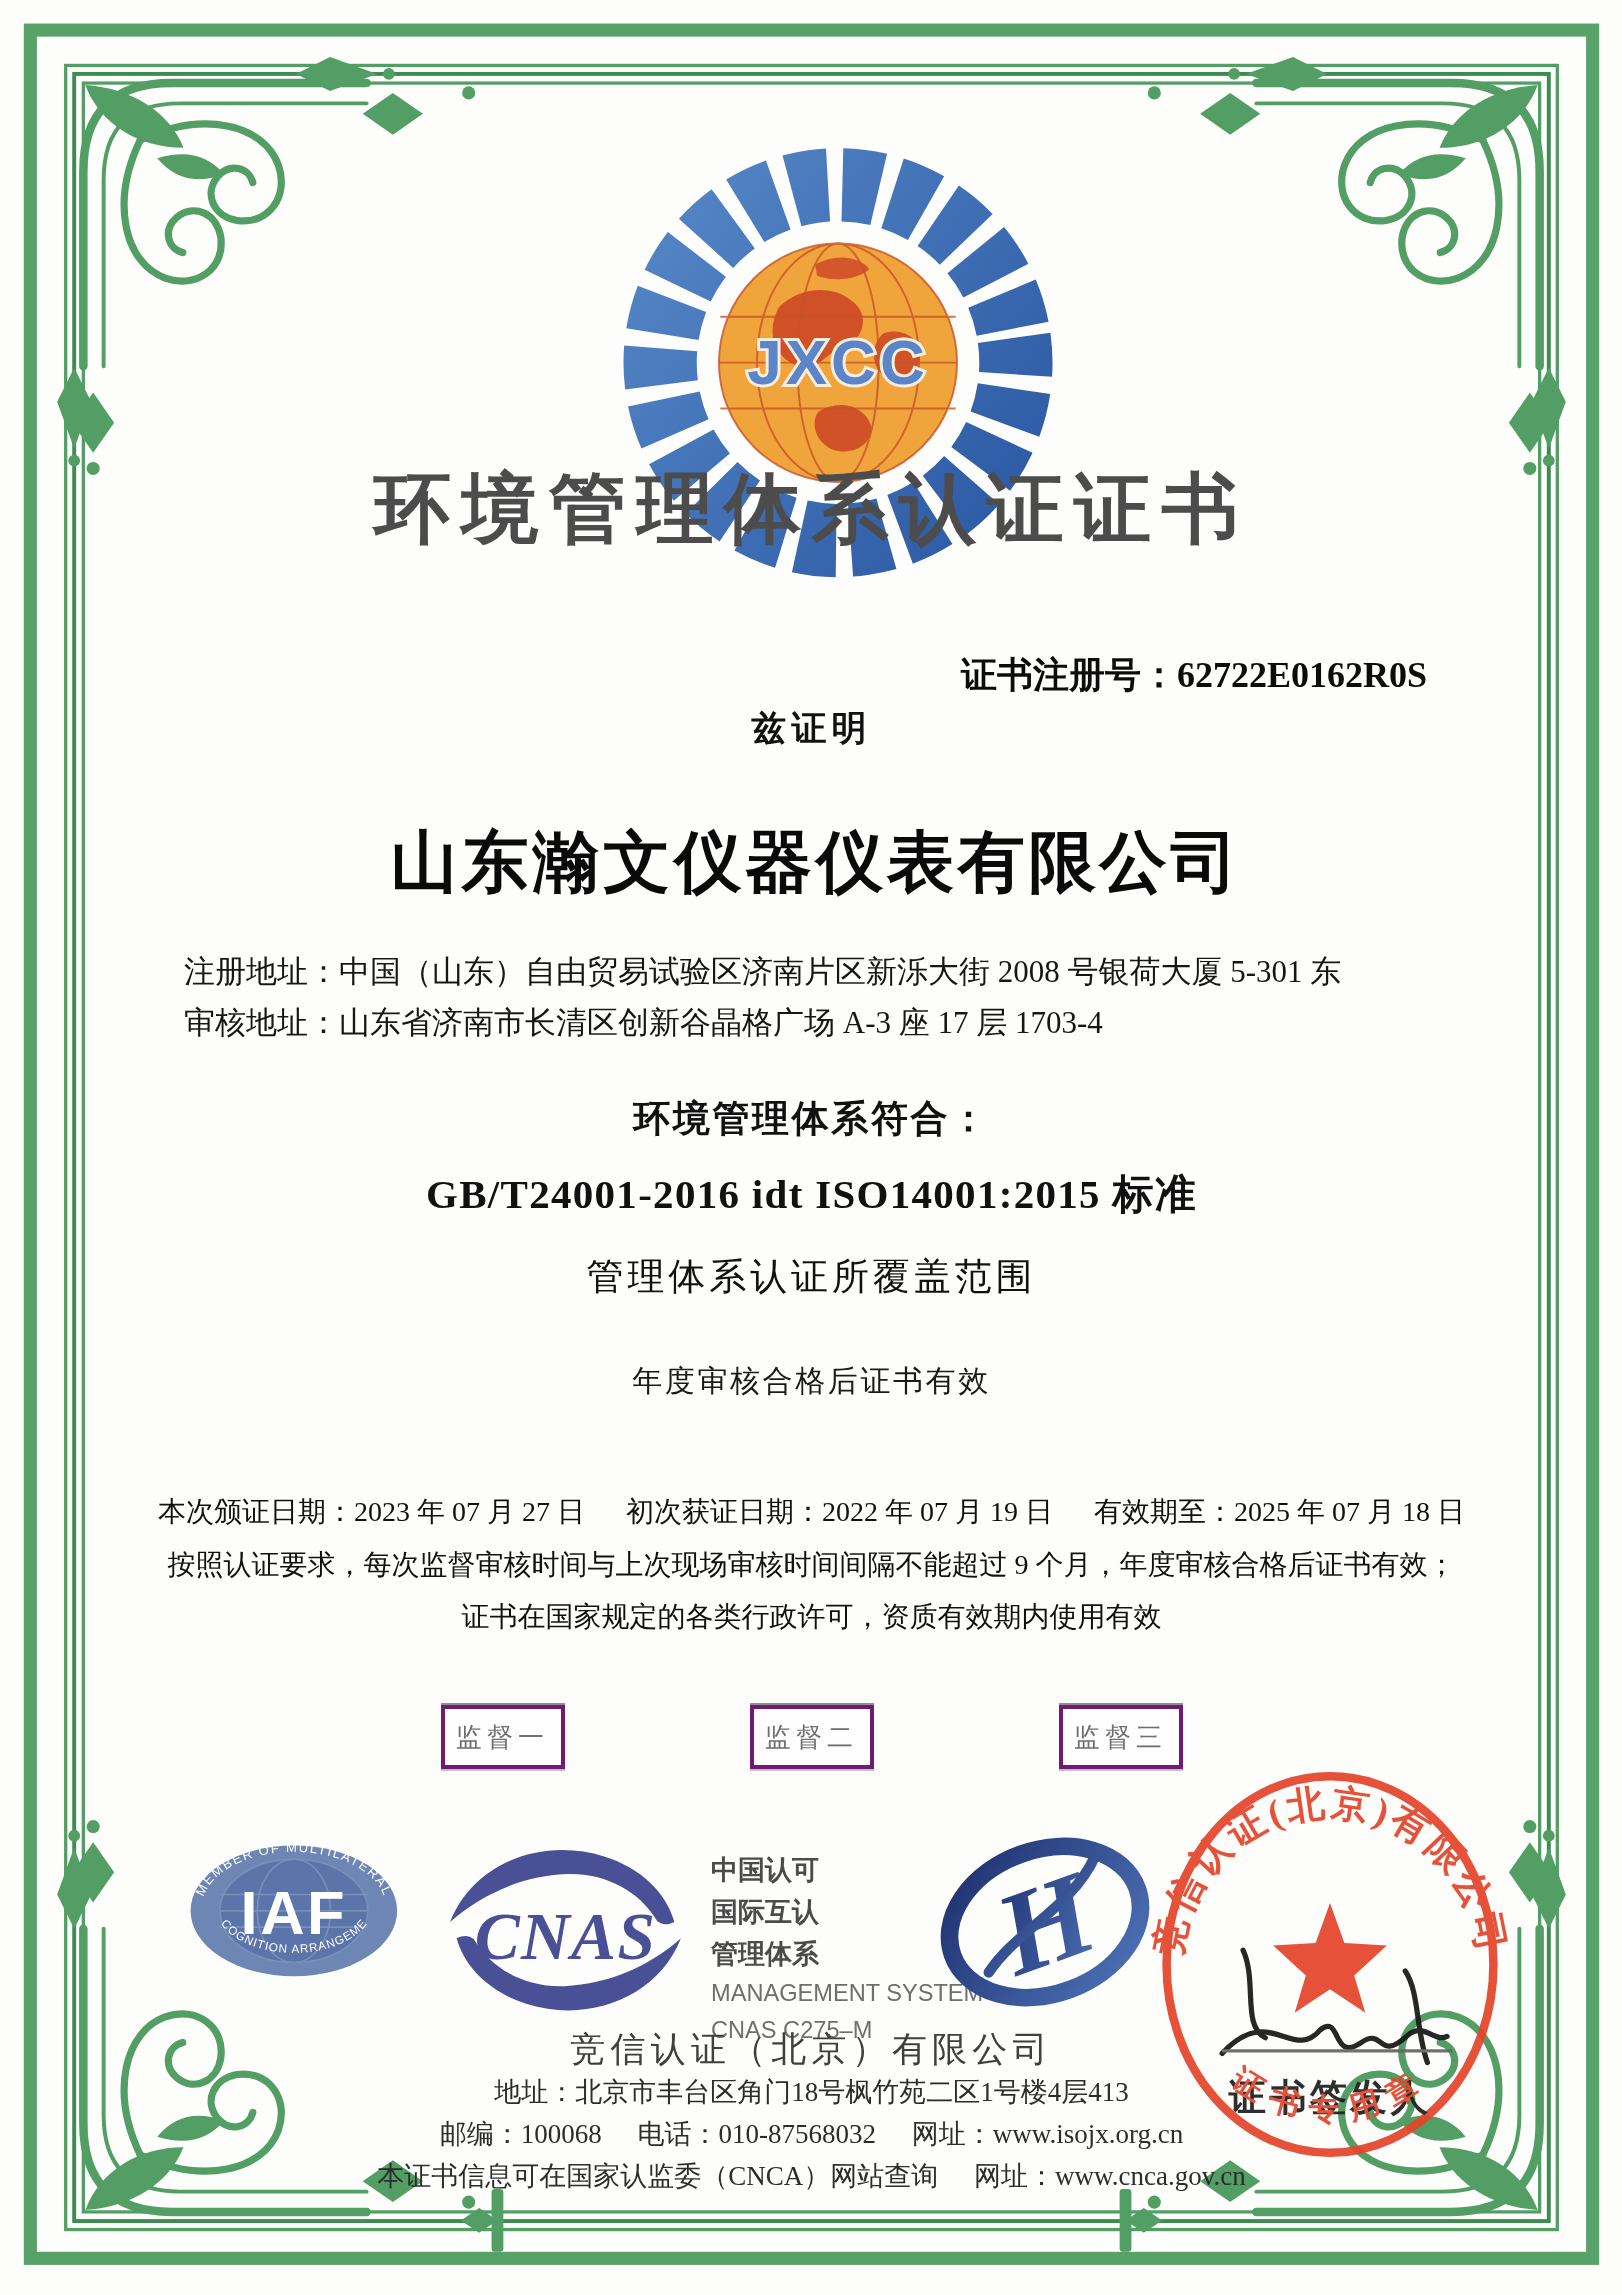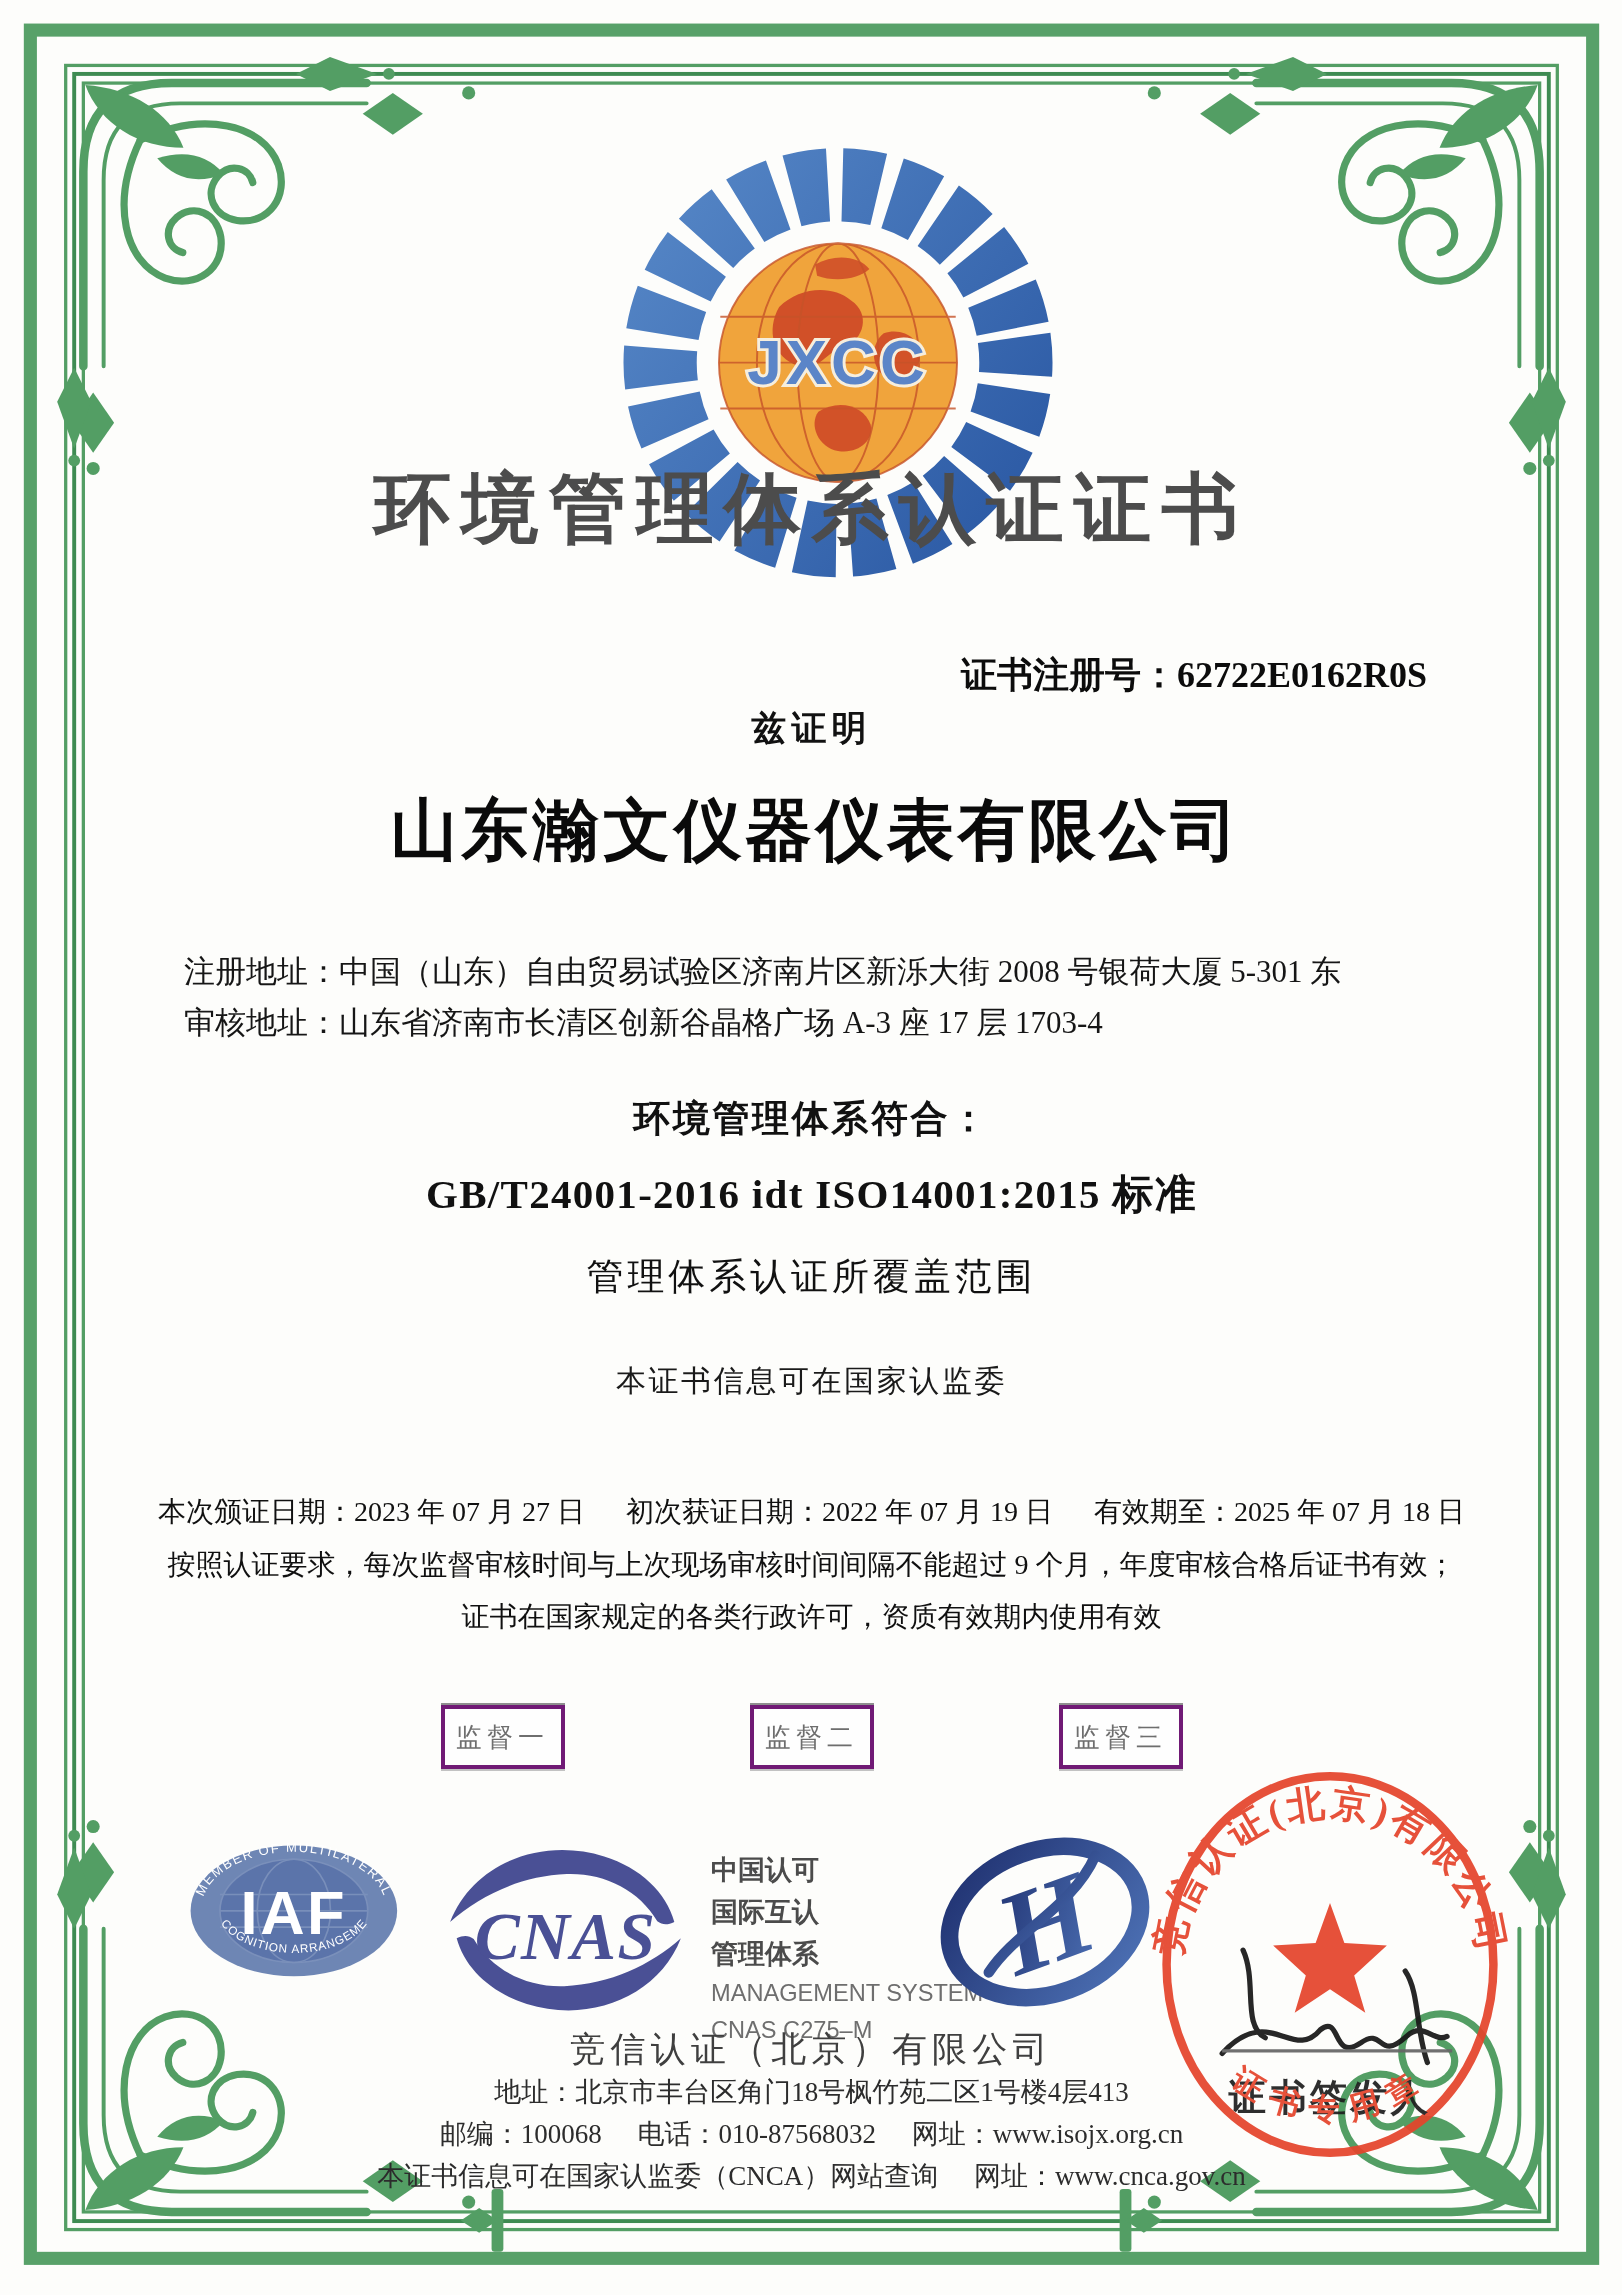--- a/index.html
+++ b/index.html
@@ -4,21 +4,21 @@
 <style>
   html,body{margin:0;padding:0;background:#9a9a9a;}
   .page{position:relative;width:1623px;height:2295px;background:#fdfdfb;overflow:hidden;
         font-family:"Liberation Serif","DejaVu Serif",serif;color:#111;}
   .abs{position:absolute;}
   .center{left:0;right:0;text-align:center;}
 
   .cert-title{top:458px;font-size:77px;font-weight:bold;color:#4c4c4c;letter-spacing:10.5px;}
   .reg-line{top:651px;right:196px;font-size:36px;font-weight:bold;color:#0c0c0c;}
   .certify{top:705px;font-size:35px;font-weight:bold;letter-spacing:5.2px;}
-  .company{top:785px;font-size:67px;font-weight:bold;letter-spacing:3.9px;color:#0a0a0a;padding-left:9px;}
+  .company{top:817px;font-size:67px;font-weight:bold;letter-spacing:3.9px;color:#0a0a0a;padding-left:9px;}
   .credit{top:893px;font-size:32px;font-weight:bold;letter-spacing:1.3px;}
   .addr-block{top:946px;left:184px;width:1237px;font-size:31px;line-height:51px;color:#161616;}
   .conform{top:1094px;font-size:37px;font-weight:bold;letter-spacing:2.6px;}
   .standard{top:1167px;font-size:41px;font-weight:bold;letter-spacing:1.3px;}
   .scope-head{top:1252px;font-size:37px;font-weight:normal;letter-spacing:3.9px;text-align:center;}
   .scope{top:1361px;font-size:30px;letter-spacing:2.6px;color:#1a1a1a;}
   .dates1{top:1493px;font-size:28px;color:#101010;}
   .dates1 .gap{display:inline-block;width:34px;}
   .note1{top:1546px;font-size:28px;color:#101010;}
   .note2{top:1598px;font-size:28px;color:#101010;}
@@ -126,21 +126,21 @@
       <span>注册地址：</span><span>中国（山东）自由贸易试验区济南片区新泺大街 2008 号银荷大厦 5-301 东</span>
     </div>
     <div>
       <span>审核地址：</span><span>山东省济南市长清区创新谷晶格广场 A-3 座 17 层 1703-4</span>
     </div>
   </div>
 
   <div class="abs center conform z3">环境管理体系符合：</div>
   <div class="abs center standard z3">GB/T24001-2016 idt ISO14001:2015 标准</div>
   <div class="abs center scope-head z3">管理体系认证所覆盖范围</div>
-  <div class="abs center scope z3">本证书信息可在国家认监委</div>
+  <div class="abs center scope z3">年度审核合格后证书有效</div>
 
   <div class="abs center dates1 z3">
     <span>本次颁证日期：</span><span>2023 年 07 月 27 日</span><span class="gap"></span>
     <span>初次获证日期：</span><span>2022 年 07 月 19 日</span><span class="gap"></span>
     <span>有效期至：</span><span>2025 年 07 月 18 日</span>
   </div>
   <div class="abs center note1 z3">按照认证要求，每次监督审核时间与上次现场审核时间间隔不能超过 9 个月，年度审核合格后证书有效；</div>
   <div class="abs center note2 z3">证书在国家规定的各类行政许可，资质有效期内使用有效</div>
 
   <div class="abs sup-row z3">

